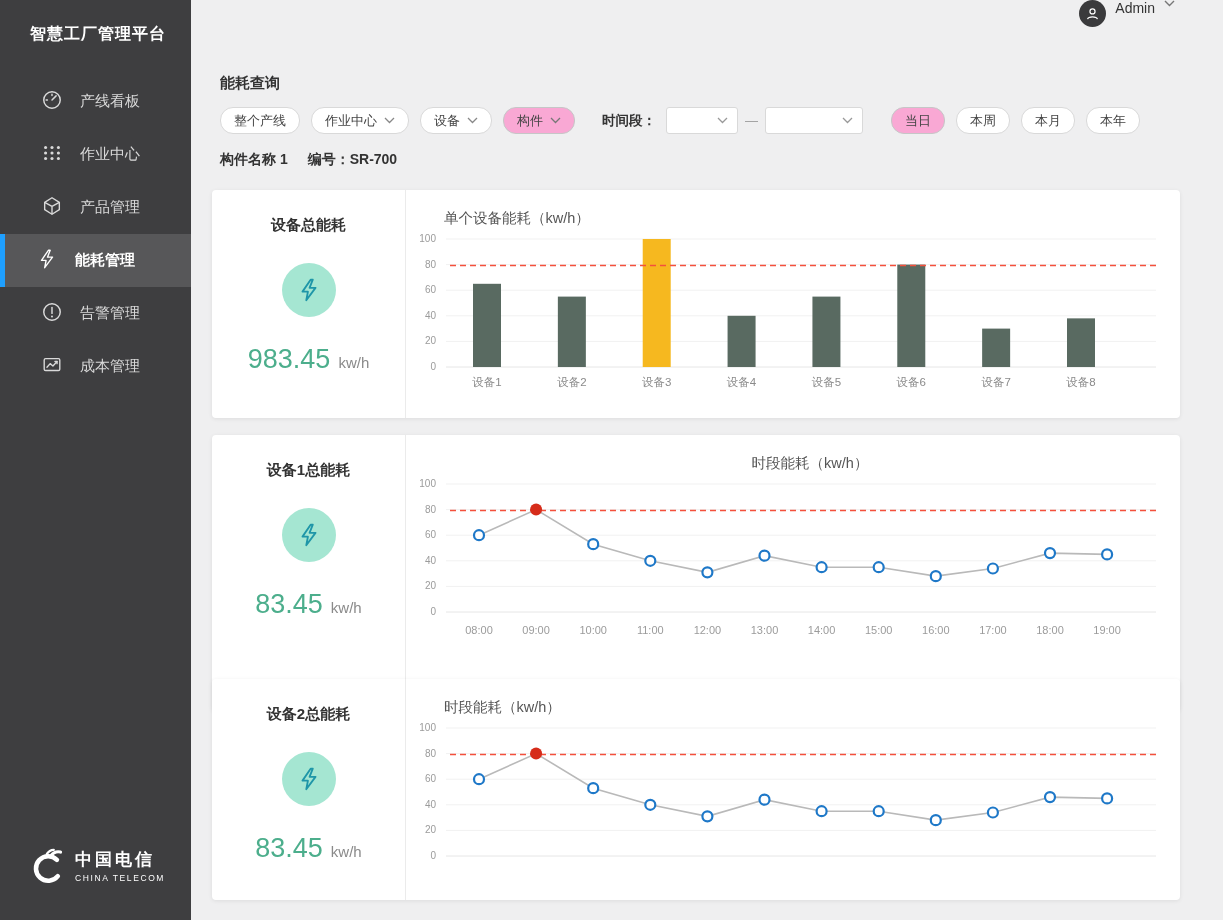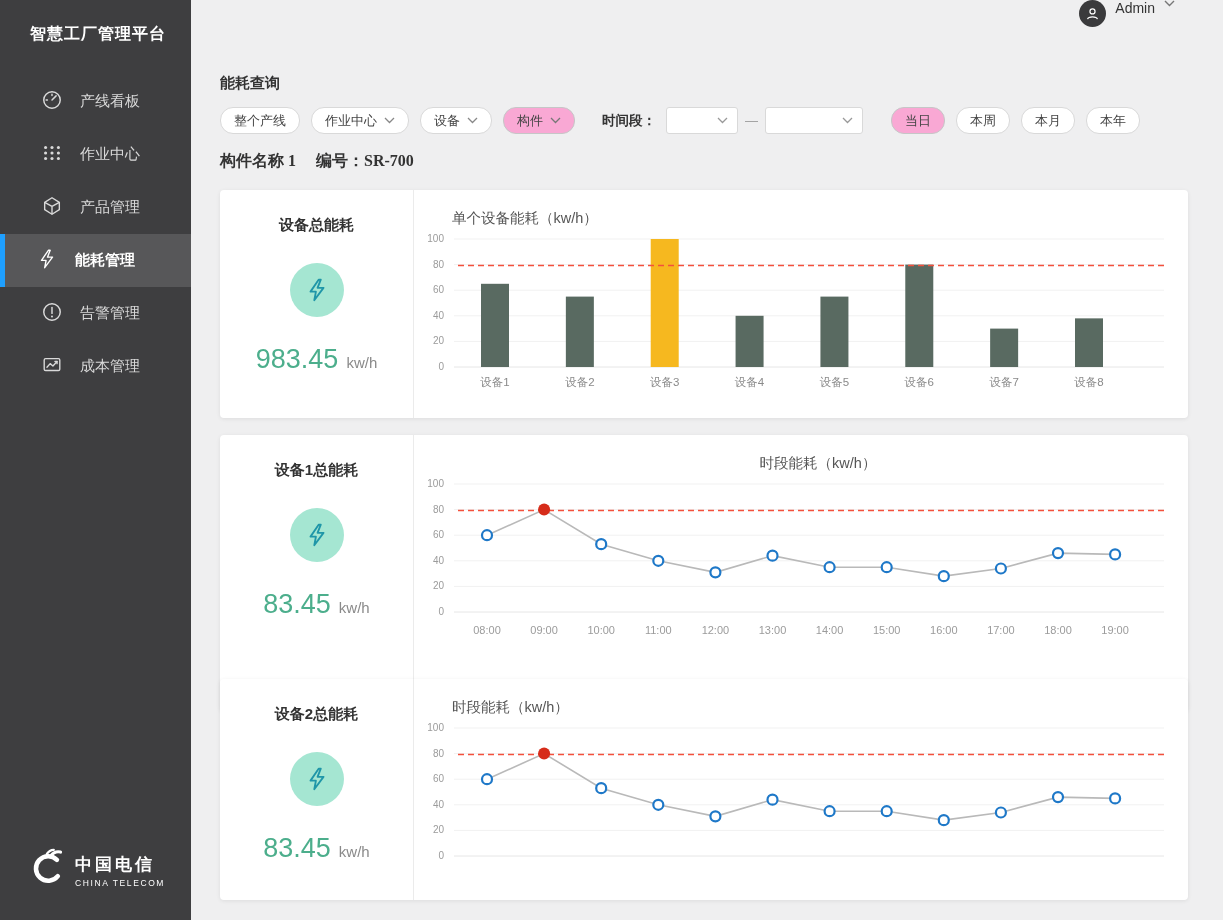--- a/index.html
+++ b/index.html
@@ -12,21 +12,21 @@
   .sidebar-title { padding:24px 0 0 30px; font-size:16px; color:#fff;
     letter-spacing:1px; font-weight:bold; }
   .menu { margin-top:30px; }
   .menu-item { height:53px; display:flex; align-items:center; gap:17px;
     padding-left:36px; cursor:pointer; color:#d9d9d9; font-size:15px;
     border-left:5px solid transparent; }
   .menu-item svg { width:22px; height:22px; flex:none; }
   .menu-item.active { background:#575759; border-left:5px solid #1e9fff;
     color:#fff; font-weight:bold; padding-left:31px; }
   .logo-block { position:absolute; bottom:28px; left:0; width:191px;
-    display:flex; align-items:center; justify-content:center; gap:9px; }
+    display:flex; align-items:flex-start; justify-content:center; gap:9px; }
   .logo-text-cn { font-size:17px; font-weight:bold; color:#fff; letter-spacing:3px; }
   .logo-text-en { font-size:8.5px; color:#fff; letter-spacing:1.6px; margin-top:2px; }
 
   
   .main { position:absolute; left:191px; top:0; width:1032px; height:920px; }
   .topbar { height:62px; display:flex; align-items:flex-start; justify-content:flex-end;
     padding-right:48px; gap:9px; }
   .avatar { width:27px; height:27px; border-radius:50%; background:#3a3a3c;
     display:flex; align-items:center; justify-content:center; }
   .admin-name { font-size:14px; color:#333; }
@@ -39,25 +39,25 @@
     padding:0 13px; gap:7px; cursor:pointer; margin-right:11px; }
   .btn.selected { background:#f9a8d4; border-color:#c6c6c7; }
   .time-label { font-size:13.5px; color:#333; font-weight:bold; margin:0 10px 0 16px; }
   .select { height:27px; background:#fff; border:1px solid #d9d9d9; border-radius:3px;
     display:inline-flex; align-items:center; justify-content:flex-end;
     padding:0 9px; cursor:pointer; }
   .select.s1 { width:72px; }
   .select.s2 { width:98px; }
   .range-sep { color:#9a9a9a; margin:0 7px; font-size:13px; }
   .period-group { margin-left:16px; display:flex;padding-left:12px; }
-  .subheader { margin:17px 0 0 29px; display:flex; gap:20px; font-size:16px;
-    font-weight:bold; color:#333;font-family:Liberation Serif, serif; }
+  .subheader { margin:17px 0 0 29px; display:flex; gap:20px; font-size:14px;
+    font-weight:bold; color:#333; }
 
   
-  .card { position:absolute; left:29px; width:968px; background:#fff;
+  .card { position:absolute; left:21px; width:968px; background:#fff;
     border-radius:4px; box-shadow:0 1px 4px rgba(0,0,0,.08); display:flex;
     overflow:hidden; }
   .card1 { top:190px; height:228px; }
   .card2 { top:435px; height:276px;text-align:center; }
   .card3 { top:679px; height:221px; }
   .card-left { width:194px; border-right:1px solid #ebebeb; flex:none;
     display:flex; flex-direction:column; align-items:center; }
   .card-left-title { margin-top:26px; font-size:15px; font-weight:bold; color:#333; }
   .energy-circle { margin-top:28px; width:54px; height:54px; border-radius:50%;
     background:#a5e6d2; display:flex; align-items:center; justify-content:center; }

